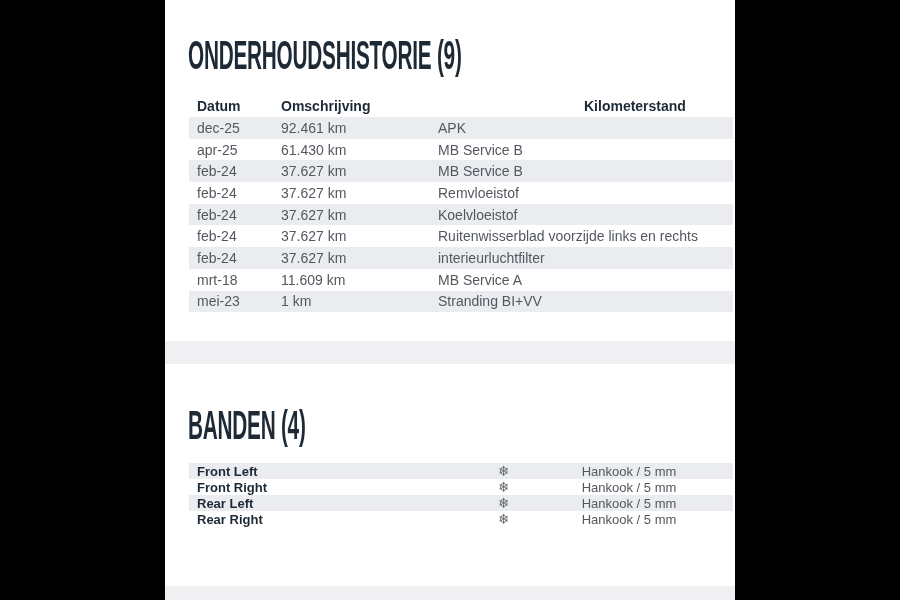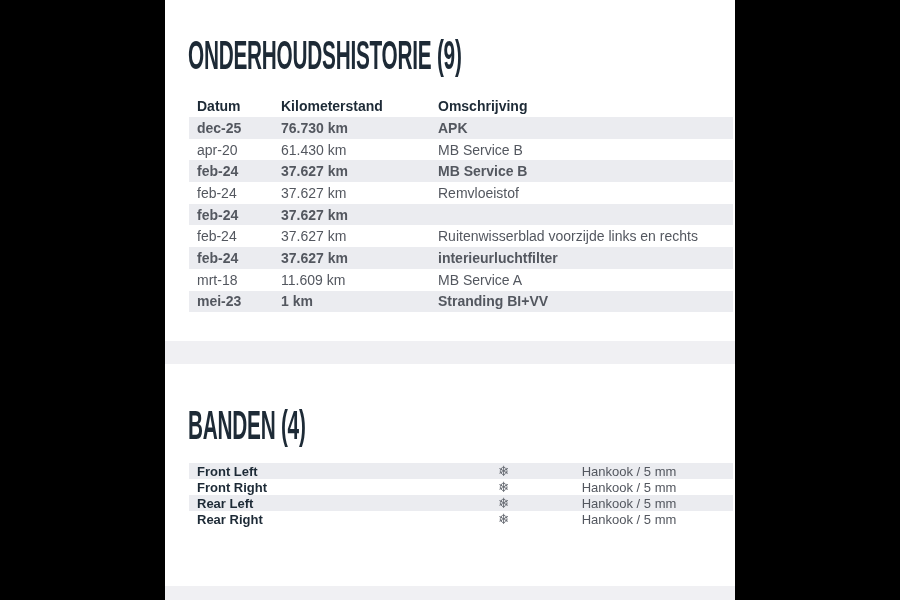--- a/index.html
+++ b/index.html
@@ -38,21 +38,21 @@
   #maintenance-title{top:27px;}
   #tires-title{top:397px;text-decoration:underline;}
 
   .table{position:absolute;left:24px;width:544px;}
   #maintenance-table{top:95px;}
   .t-row{
     display:flex;align-items:center;height:21.7px;
     font-size:14px;color:var(--body-text);
   }
   .t-row.head{height:22px;font-weight:700;color:var(--heading);}
-  .t-row.odd{background:var(--row-alt);font-weight:bold;}
+  .t-row.odd{background:var(--row-alt);}
   .cell{padding-left:8px;white-space:nowrap;overflow:hidden;}
   .c-date{width:84px;}
   .c-km{width:157px;}
   .c-desc{flex:1;}
 
   #tires-table{top:463px;}
   .tire-row{
     display:flex;align-items:center;height:16px;
     font-size:13px;color:var(--body-text);
   }
@@ -68,46 +68,47 @@
 </head>
 <body>
 
 <div class="content">
 
   <h1 class="section-title" id="maintenance-title"><span class="squeeze">ONDERHOUDSHISTORIE (9)</span></h1>
 
   <div class="table" id="maintenance-table">
     <div class="t-row head">
       <span class="cell c-date">Datum</span>
+      <span class="cell c-desc">Omschrijving</span>
       <span class="cell c-km">Kilometerstand</span>
-      <span class="cell c-desc">Omschrijving</span>
     </div>
     <div class="t-row odd">
       <span class="cell c-date">dec-25</span>
-      <span class="cell c-km">76.730 km</span>
+      <span class="cell c-km">92.461 km</span>
       <span class="cell c-desc">APK</span>
     </div>
     <div class="t-row">
-      <span class="cell c-date">apr-20</span>
+      <span class="cell c-date">apr-25</span>
       <span class="cell c-km">61.430 km</span>
       <span class="cell c-desc">MB Service B</span>
     </div>
     <div class="t-row odd">
       <span class="cell c-date">feb-24</span>
       <span class="cell c-km">37.627 km</span>
       <span class="cell c-desc">MB Service B</span>
     </div>
     <div class="t-row">
       <span class="cell c-date">feb-24</span>
       <span class="cell c-km">37.627 km</span>
       <span class="cell c-desc">Remvloeistof</span>
     </div>
     <div class="t-row odd">
       <span class="cell c-date">feb-24</span>
       <span class="cell c-km">37.627 km</span>
+      <span class="cell c-desc">Koelvloeistof</span>
     </div>
     <div class="t-row">
       <span class="cell c-date">feb-24</span>
       <span class="cell c-km">37.627 km</span>
       <span class="cell c-desc">Ruitenwisserblad voorzijde links en rechts</span>
     </div>
     <div class="t-row odd">
       <span class="cell c-date">feb-24</span>
       <span class="cell c-km">37.627 km</span>
       <span class="cell c-desc">interieurluchtfilter</span>

